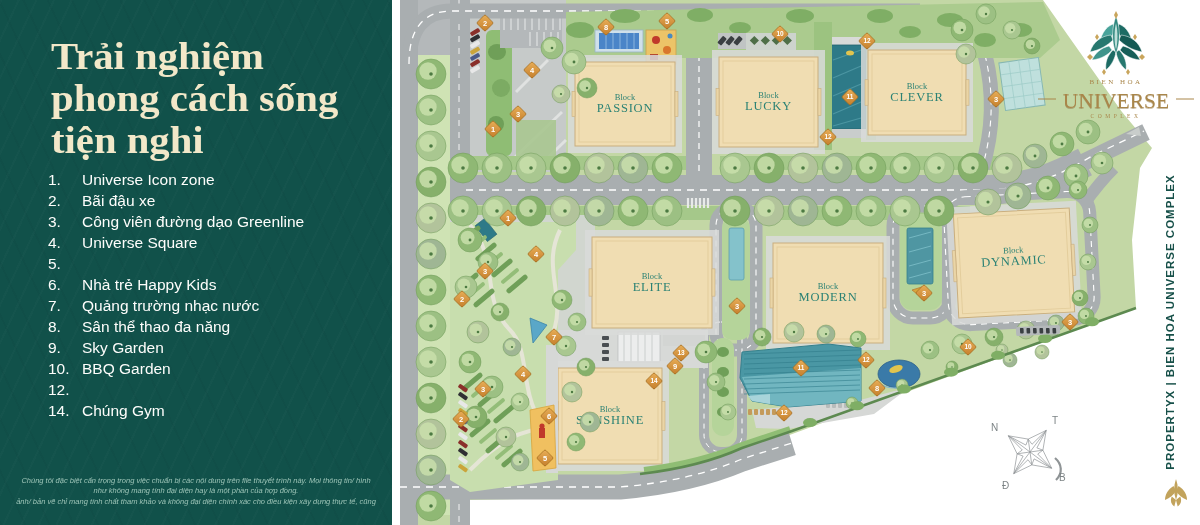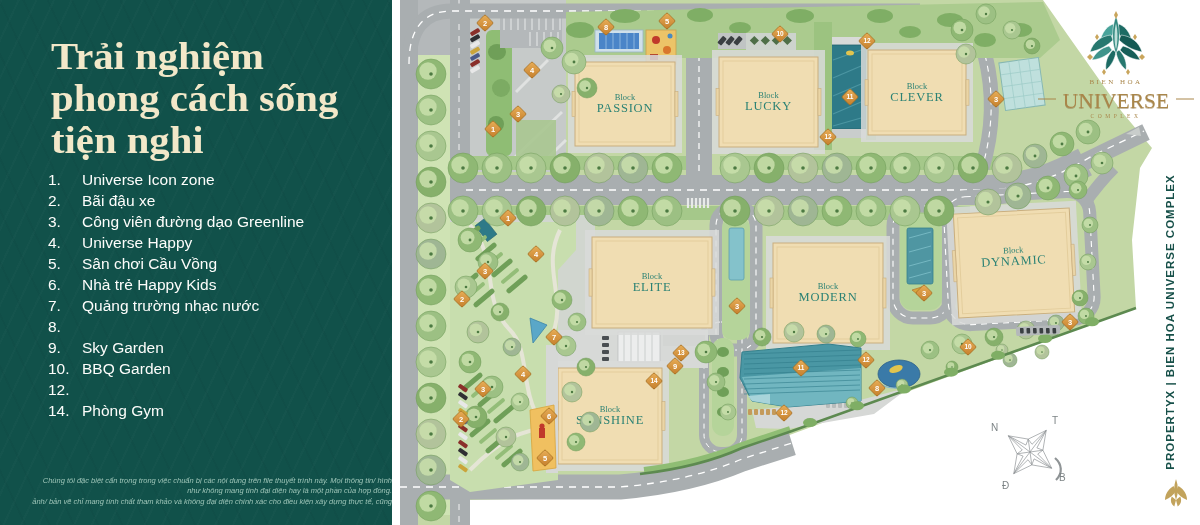--- a/index.html
+++ b/index.html
@@ -5,21 +5,21 @@
 <style>
 html,body{margin:0;padding:0;}
 body{width:1200px;height:525px;position:relative;background:#ffffff;overflow:hidden;font-family:"Liberation Sans",sans-serif;}
 .panel{position:absolute;left:0;top:0;width:392px;height:525px;background:#11514a;
 background-image:repeating-linear-gradient(115deg,rgba(255,255,255,0.016) 0 2px,rgba(0,0,0,0) 2px 16px),repeating-linear-gradient(65deg,rgba(0,0,0,0.03) 0 2px,rgba(0,0,0,0) 2px 22px);}
 .hd{position:absolute;left:51px;top:36px;font-family:"Liberation Serif",serif;font-weight:bold;font-size:37px;line-height:42px;color:#f2e8c9;letter-spacing:0px;transform:scaleX(1.1);transform-origin:left top;}
 .lst{position:absolute;left:48px;top:169px;color:#fdfdfb;font-size:15.5px;line-height:21.0px;}
 .lst .row{display:flex;}
 .lst .n{width:34px;flex:0 0 34px;}
 .disc{position:absolute;left:0px;top:476px;width:392px;text-align:center;font-style:italic;font-size:7.5px;line-height:10.4px;color:#9ec5b8;}
-.disc div{white-space:nowrap;text-align:right;}
+.disc div{white-space:nowrap;}
 </style>
 </head>
 <body>
 
 <div class="panel"></div>
 
 <div class="hd">Trải nghiệm<br>phong cách sống<br>tiện nghi</div>
 
 <div class="lst">
 <div class="row">
@@ -29,51 +29,51 @@
 <div class="row">
       <span class="n">2.</span>
       <span>Bãi đậu xe</span>
     </div>
 <div class="row">
       <span class="n">3.</span>
       <span>Công viên đường dạo Greenline</span>
     </div>
 <div class="row">
       <span class="n">4.</span>
-      <span>Universe Happy</span>
+      <span>Universe Square</span>
     </div>
 <div class="row">
       <span class="n">5.</span>
-      <span>Sân chơi Cầu Vồng</span>
     </div>
 <div class="row">
       <span class="n">6.</span>
       <span>Nhà trẻ Happy Kids</span>
     </div>
 <div class="row">
       <span class="n">7.</span>
       <span>Quảng trường nhạc nước</span>
     </div>
 <div class="row">
       <span class="n">8.</span>
+      <span>Sân thể thao đa năng</span>
     </div>
 <div class="row">
       <span class="n">9.</span>
       <span>Sky Garden</span>
     </div>
 <div class="row">
       <span class="n">10.</span>
       <span>BBQ Garden</span>
     </div>
 <div class="row">
       <span class="n">12.</span>
     </div>
 <div class="row">
       <span class="n">14.</span>
-      <span>Phòng Gym</span>
+      <span>Chúng Gym</span>
     </div>
 </div>
 
 <div class="disc">
     <div>Chúng tôi đặc biệt cẩn trọng trong việc chuẩn bị các nội dung trên file thuyết trình này. Mọi thông tin/ hình</div>
     <div>như không mang tính đại diện hay là một phần của hợp đồng.</div>
     <div>ảnh/ bản vẽ chỉ mang tính chất tham khảo và không đại diện chính xác cho điều kiện xây dựng thực tế, cũng</div>
   </div>
 
 <svg width="1200" height="525" viewBox="0 0 1200 525" style="position:absolute;left:0;top:0">

